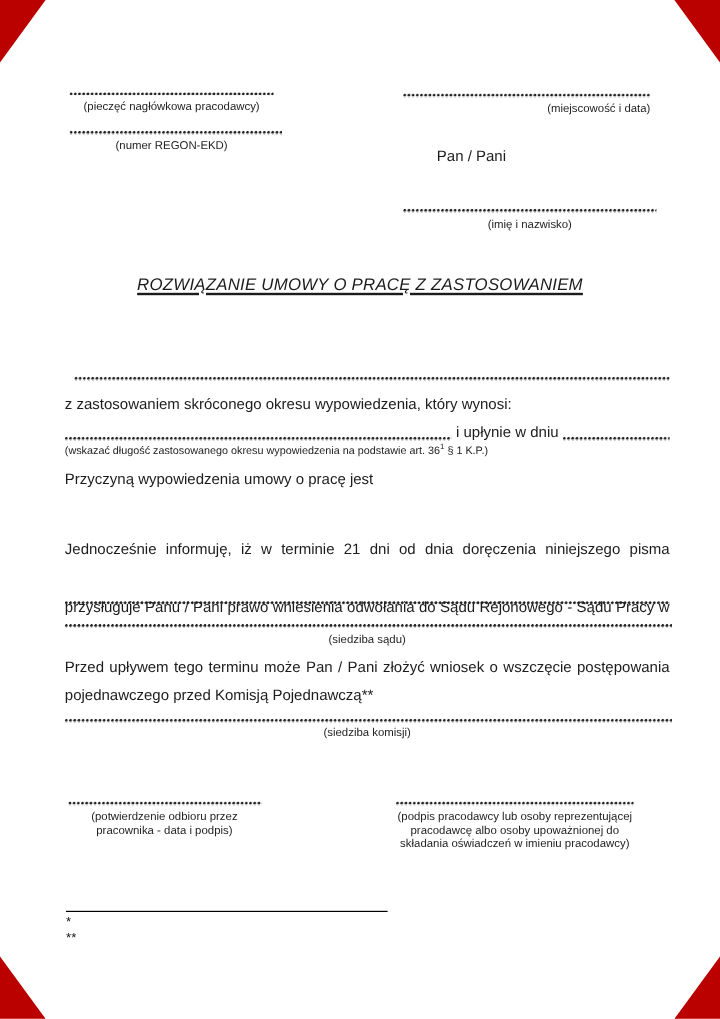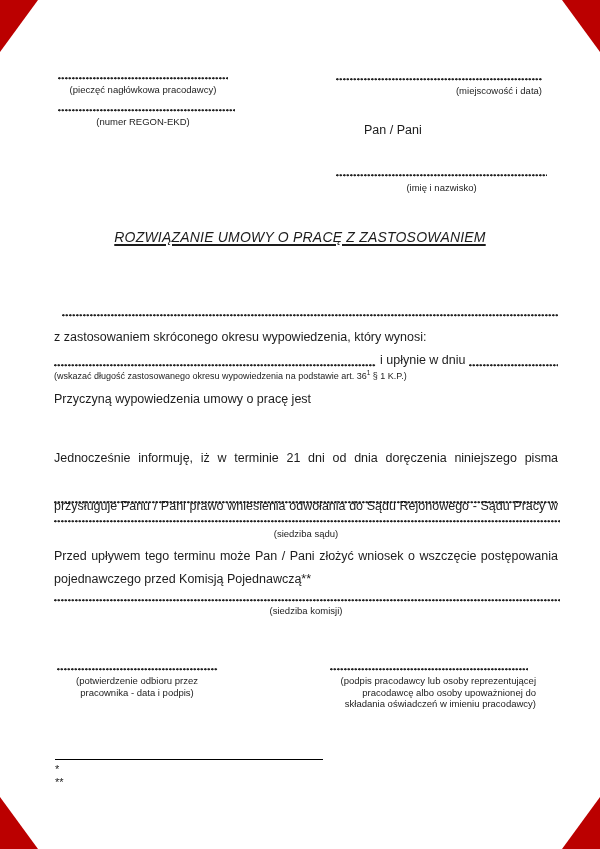--- a/index.html
+++ b/index.html
@@ -89,21 +89,21 @@
 
 <div class="abs body-line just" style="left:54px; top:548px; width:504px;">Przed upływem tego terminu może Pan / Pani złożyć wniosek o wszczęcie postępowania</div>
 <div class="abs body-line" style="left:54px; top:571px; width:504px;">pojednawczego przed Komisją Pojednawczą**</div>
 <div class="abs dots" style="left:54px; top:590px; width:506px;"></div>
 <div class="abs lbl" style="left:54px; top:605px; width:504px;">(siedziba komisji)</div>
 
 <div class="abs dots" style="left:57px; top:659px; width:161px;"></div>
 <div class="abs lbl" style="left:27px; top:675px; width:220px;">(potwierdzenie odbioru przez
 pracownika - data i podpis)</div>
 <div class="abs dots" style="left:330px; top:659px; width:198px;"></div>
-<div class="abs lbl" style="left:322px; top:675px; width:214px;text-align:right;">(podpis pracodawcy lub osoby reprezentującej
+<div class="abs lbl" style="left:322px; top:675px; width:214px;">(podpis pracodawcy lub osoby reprezentującej
 pracodawcę albo osoby upoważnionej do
 składania oświadczeń w imieniu  pracodawcy)</div>
 
 <div class="abs fn-rule" style="left:55px; top:759px; width:268px;"></div>
 <div class="abs fn-row" style="left:55px; top:763px; width:500px;">
   <span class="fn-marker">*</span>
 </div>
 <div class="abs fn-row" style="left:55px; top:776px; width:500px;">
   <span class="fn-marker">**</span>
 </div>

